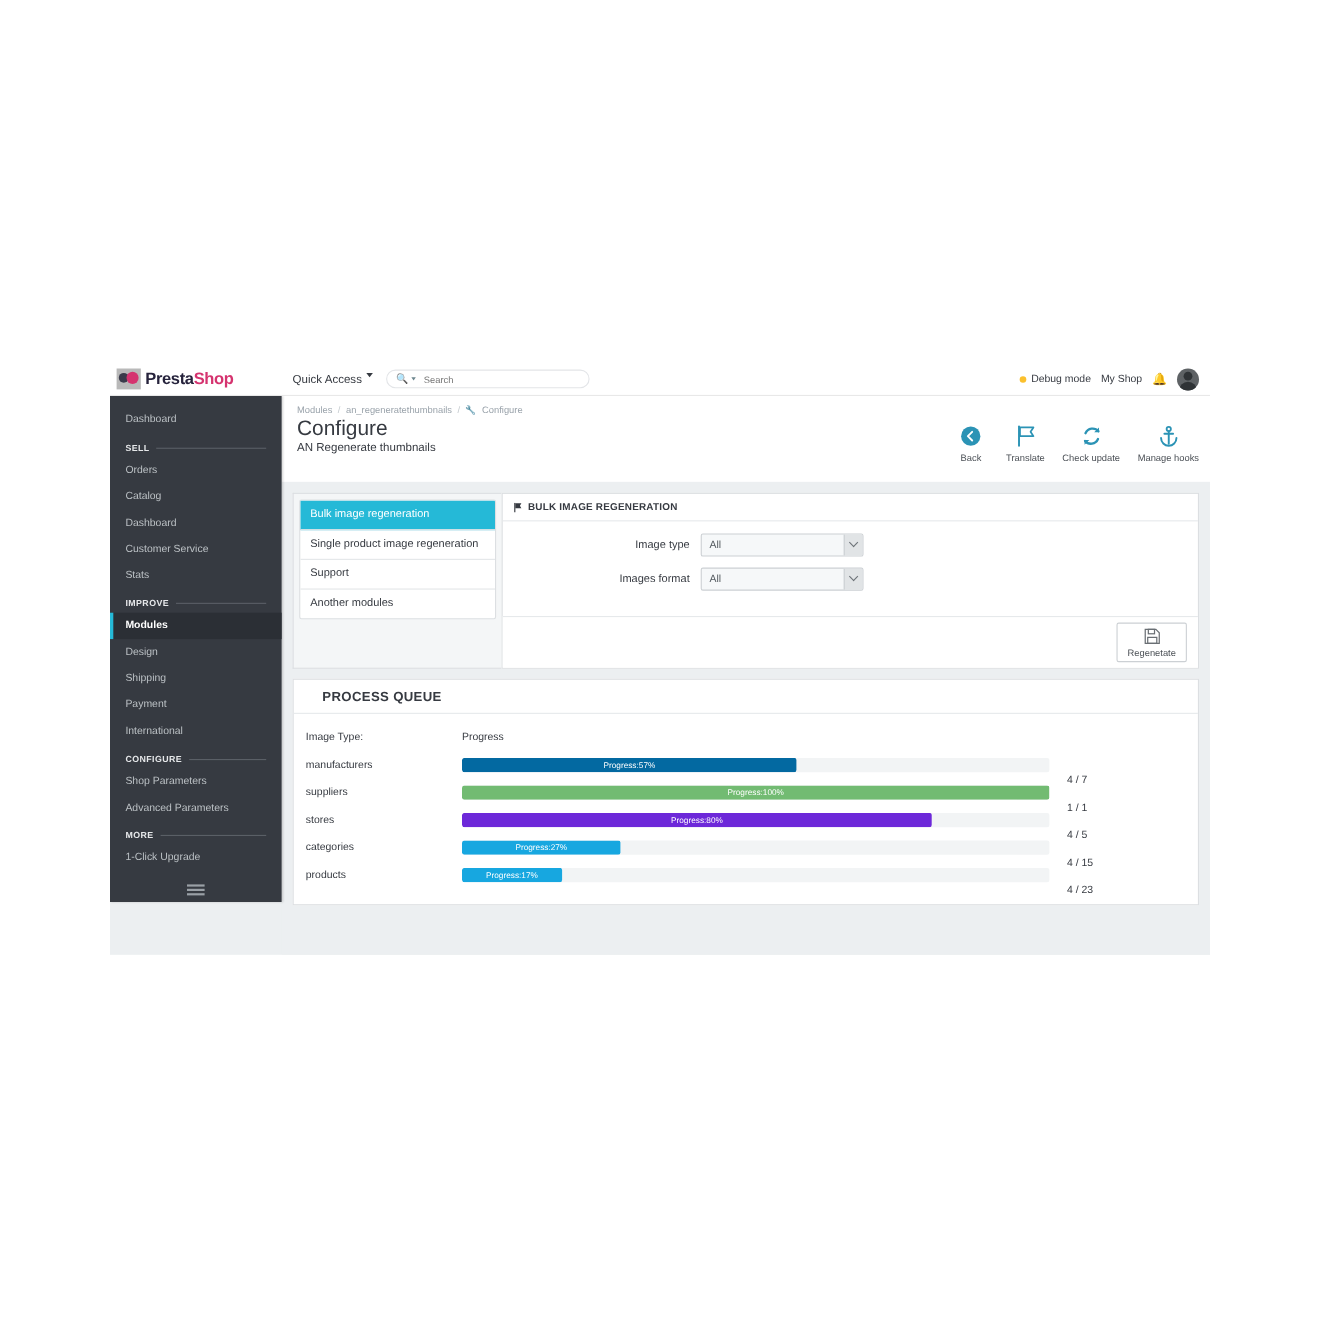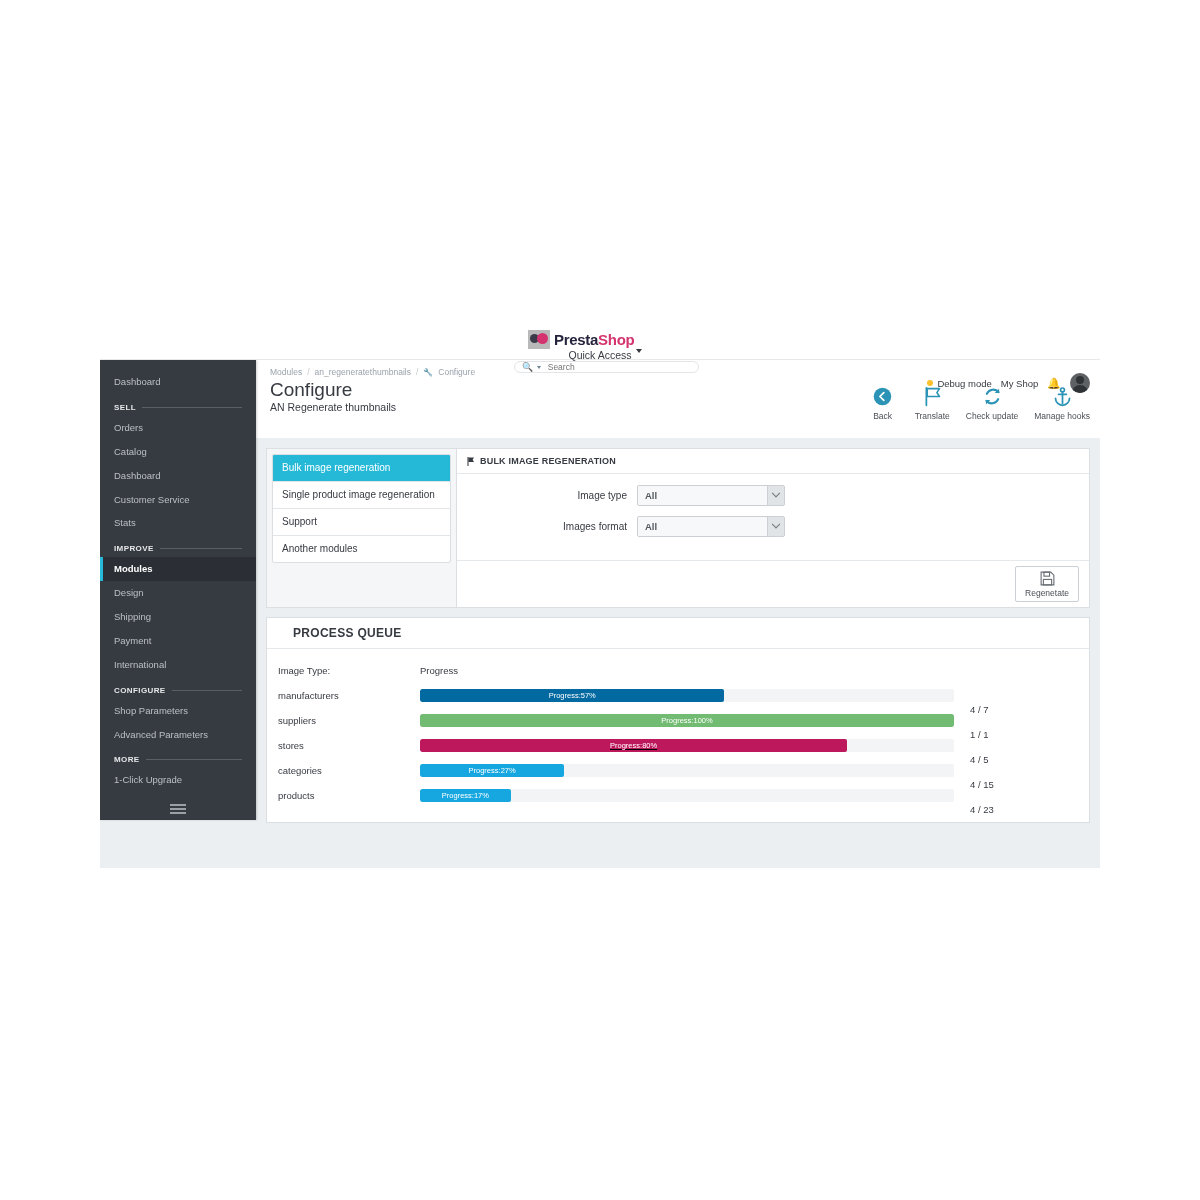--- a/index.html
+++ b/index.html
@@ -20,21 +20,20 @@
     overflow: hidden;
   }
 
   
   .topbar {
     position: absolute; left: 0; top: 0; width: 1000px; height: 30px;
     background: #ffffff;
     border-bottom: 1px solid #e8e8e8;
     display: flex; align-items: center;
     z-index: 30;
-    flex-direction: column;
   }
   .logo-wrap {
     width: 156px; height: 30px; display: flex; align-items: center;
     padding-left: 6px; gap: 4px;
   }
   .logo-mark {
     width: 22px; height: 19px; position: relative; flex: none;
     background: #b9b9b9;
   }
   .logo-mark::before {
@@ -189,21 +188,20 @@
     width: 170px; text-align: right; padding-right: 10px;
     font-size: 10px; color: #363a41;
   }
   .form-select {
     width: 148px; height: 21px;
     border: 1px solid #ccd0d4; border-radius: 2px;
     background: #f6f8f9;
     font-size: 9.5px; color: #555b60;
     display: flex; align-items: center; position: relative; cursor: pointer;
     padding-left: 7px;
-    font-weight: bold;
   }
   .select-arrow-box {
     position: absolute; right: 0; top: 0; width: 17px; height: 19px;
     background: #e1e4e6; border-left: 1px solid #ccd0d4;
     display: flex; align-items: center; justify-content: center;
   }
   .select-chevron {
     width: 6px; height: 6px; border-right: 1.4px solid #6d7378;
     border-bottom: 1.4px solid #6d7378; transform: rotate(45deg) translate(-2px,-2px);
   }
@@ -462,21 +460,21 @@
                         <span class="progress-text">Progress:100%</span>
                       </div>
                     </div>
                   </div>
                   <div class="queue-count">1 / 1</div>
                 </div>
                 <div class="queue-row">
                   <div class="queue-type">stores</div>
                   <div class="queue-bar-cell">
                     <div class="progress-track">
-                      <div class="progress-fill" style="width: 80%; background: #be185d; text-decoration: underline;">
+                      <div class="progress-fill" style="width: 80%; background: #6d28d9;">
                         <span class="progress-text">Progress:80%</span>
                       </div>
                     </div>
                   </div>
                   <div class="queue-count">4 / 5</div>
                 </div>
                 <div class="queue-row">
                   <div class="queue-type">categories</div>
                   <div class="queue-bar-cell">
                     <div class="progress-track">

